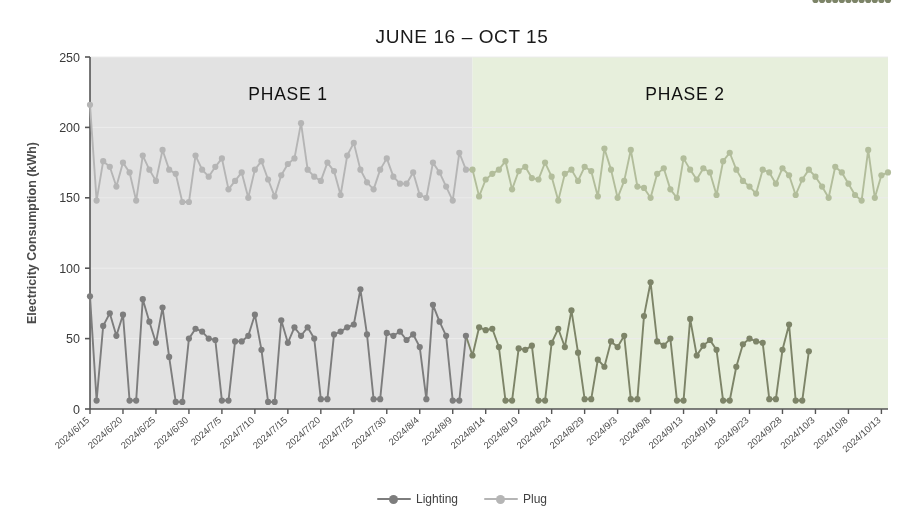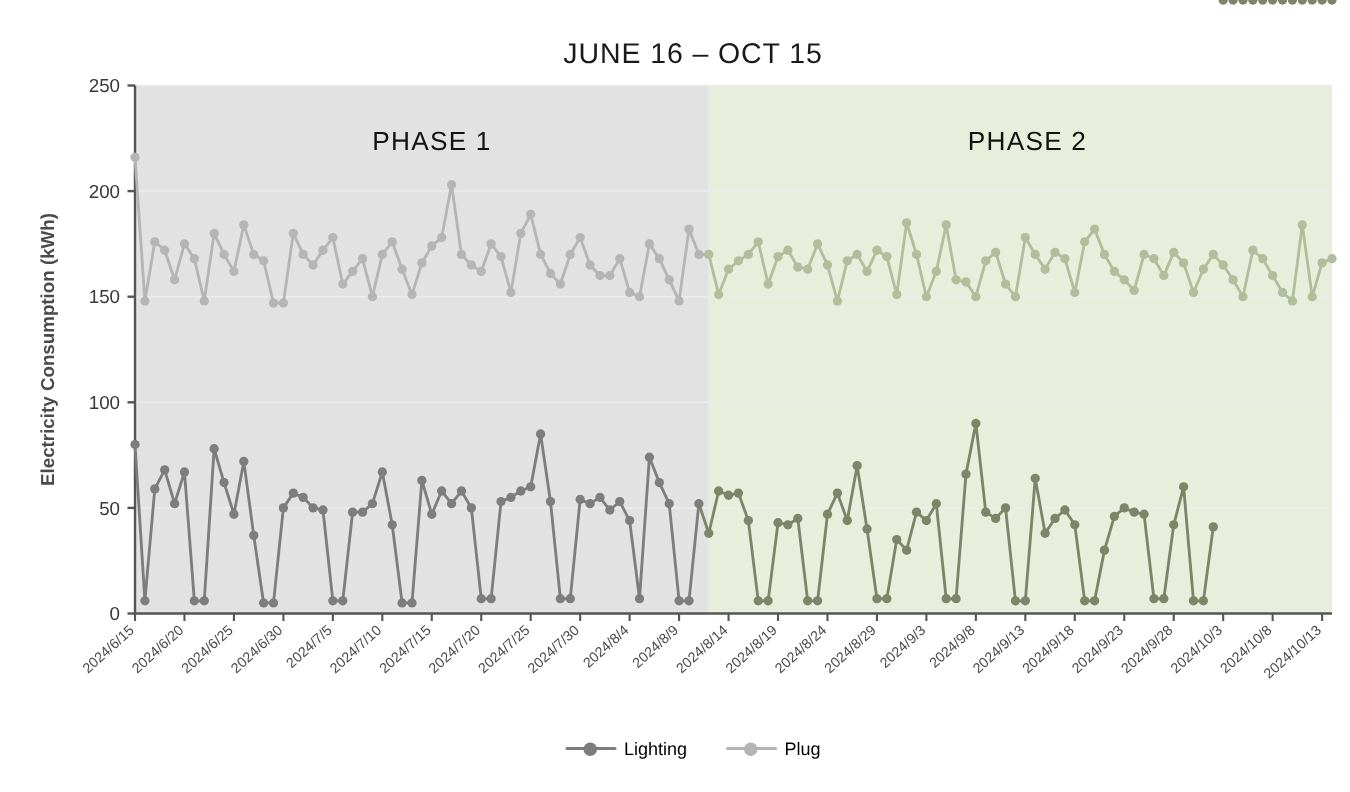--- a/index.html
+++ b/index.html
@@ -34,21 +34,21 @@
     display:flex;justify-content:center;align-items:center;gap:26px;
   }
   .legend-item{display:flex;align-items:center;gap:5px;}
   .legend-mark{position:relative;width:34px;height:12px;}
   .legend-mark .lline{
     position:absolute;top:5px;left:0;width:34px;height:2.4px;border-radius:1px;
   }
   .legend-mark .ldot{
     position:absolute;top:2px;left:12px;width:9px;height:9px;border-radius:50%;
   }
-  .legend-label{font-size:12px;color:#000000;}
+  .legend-label{font-size:12px;color:#404040;}
 </style>
 </head>
 <body>
 
 <div id="root">
 
   <div id="chart-title">JUNE 16 – OCT 15</div>
 
   <svg id="plot-svg" width="900" height="528">
       <rect x="78" y="57" width="382.5123966942149" height="352" fill="#e2e2e2"></rect>

